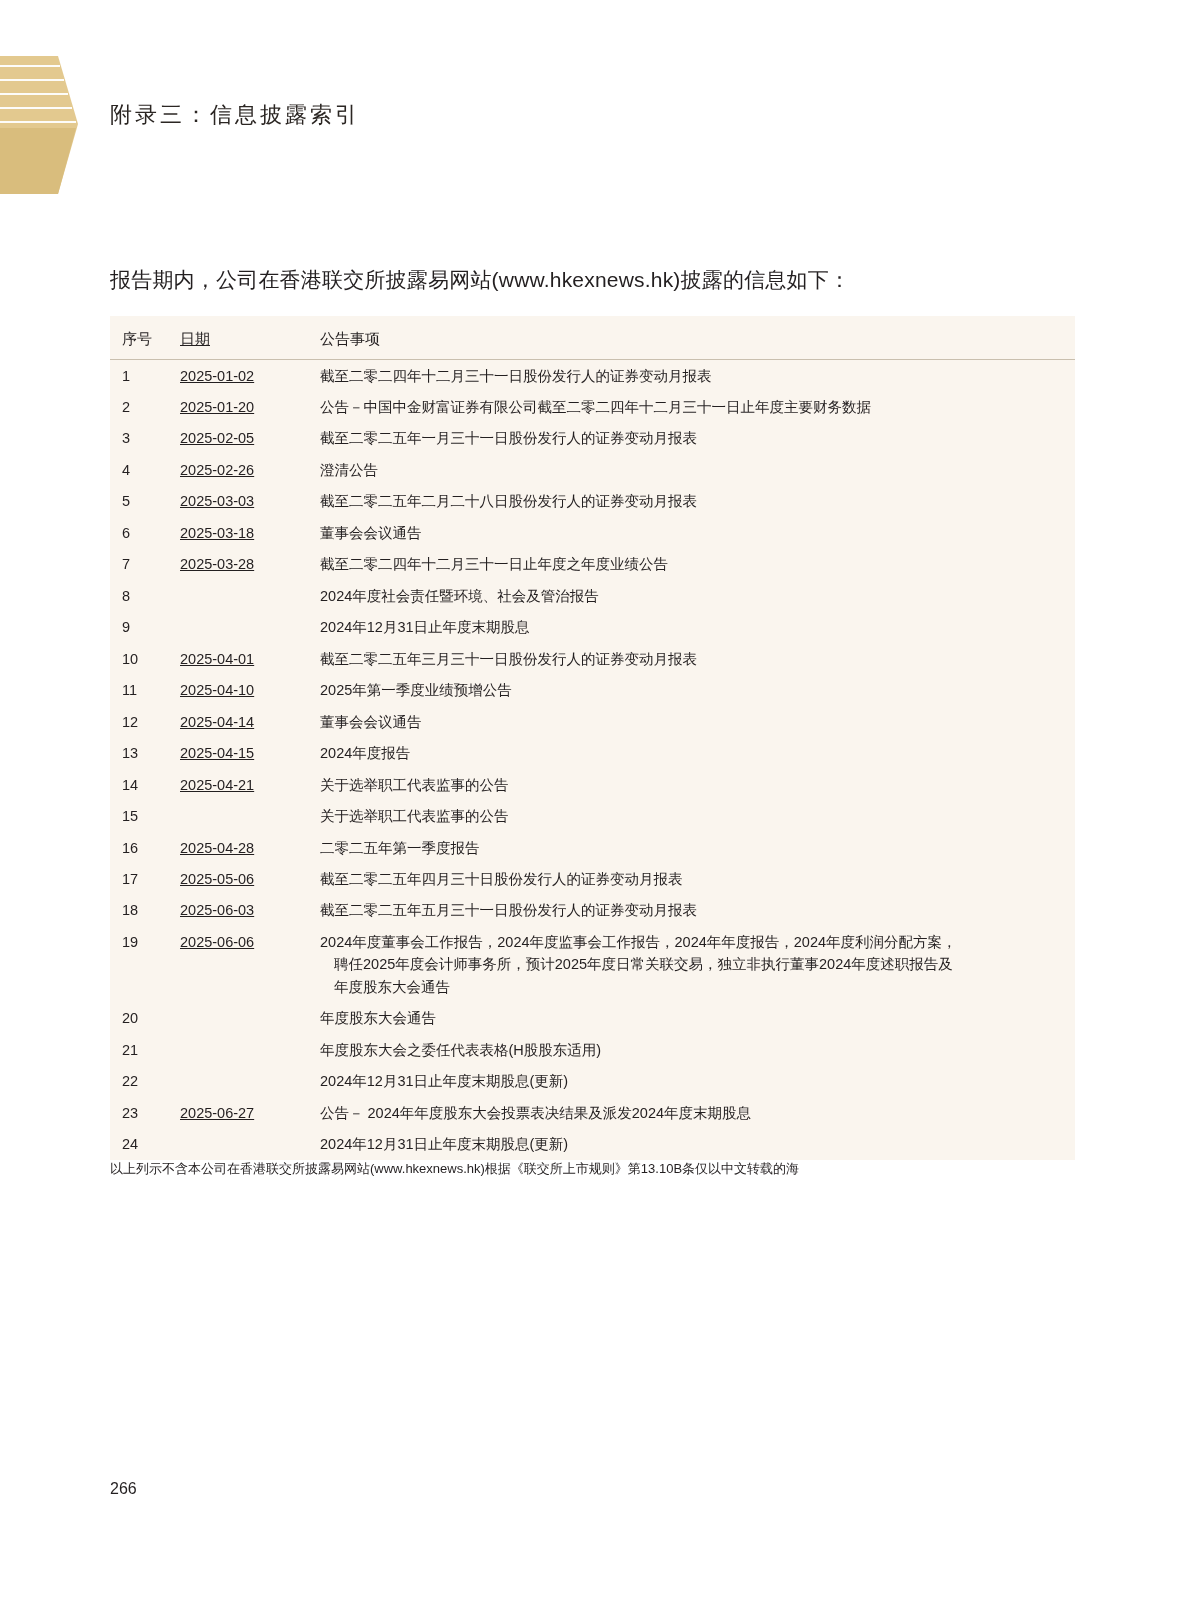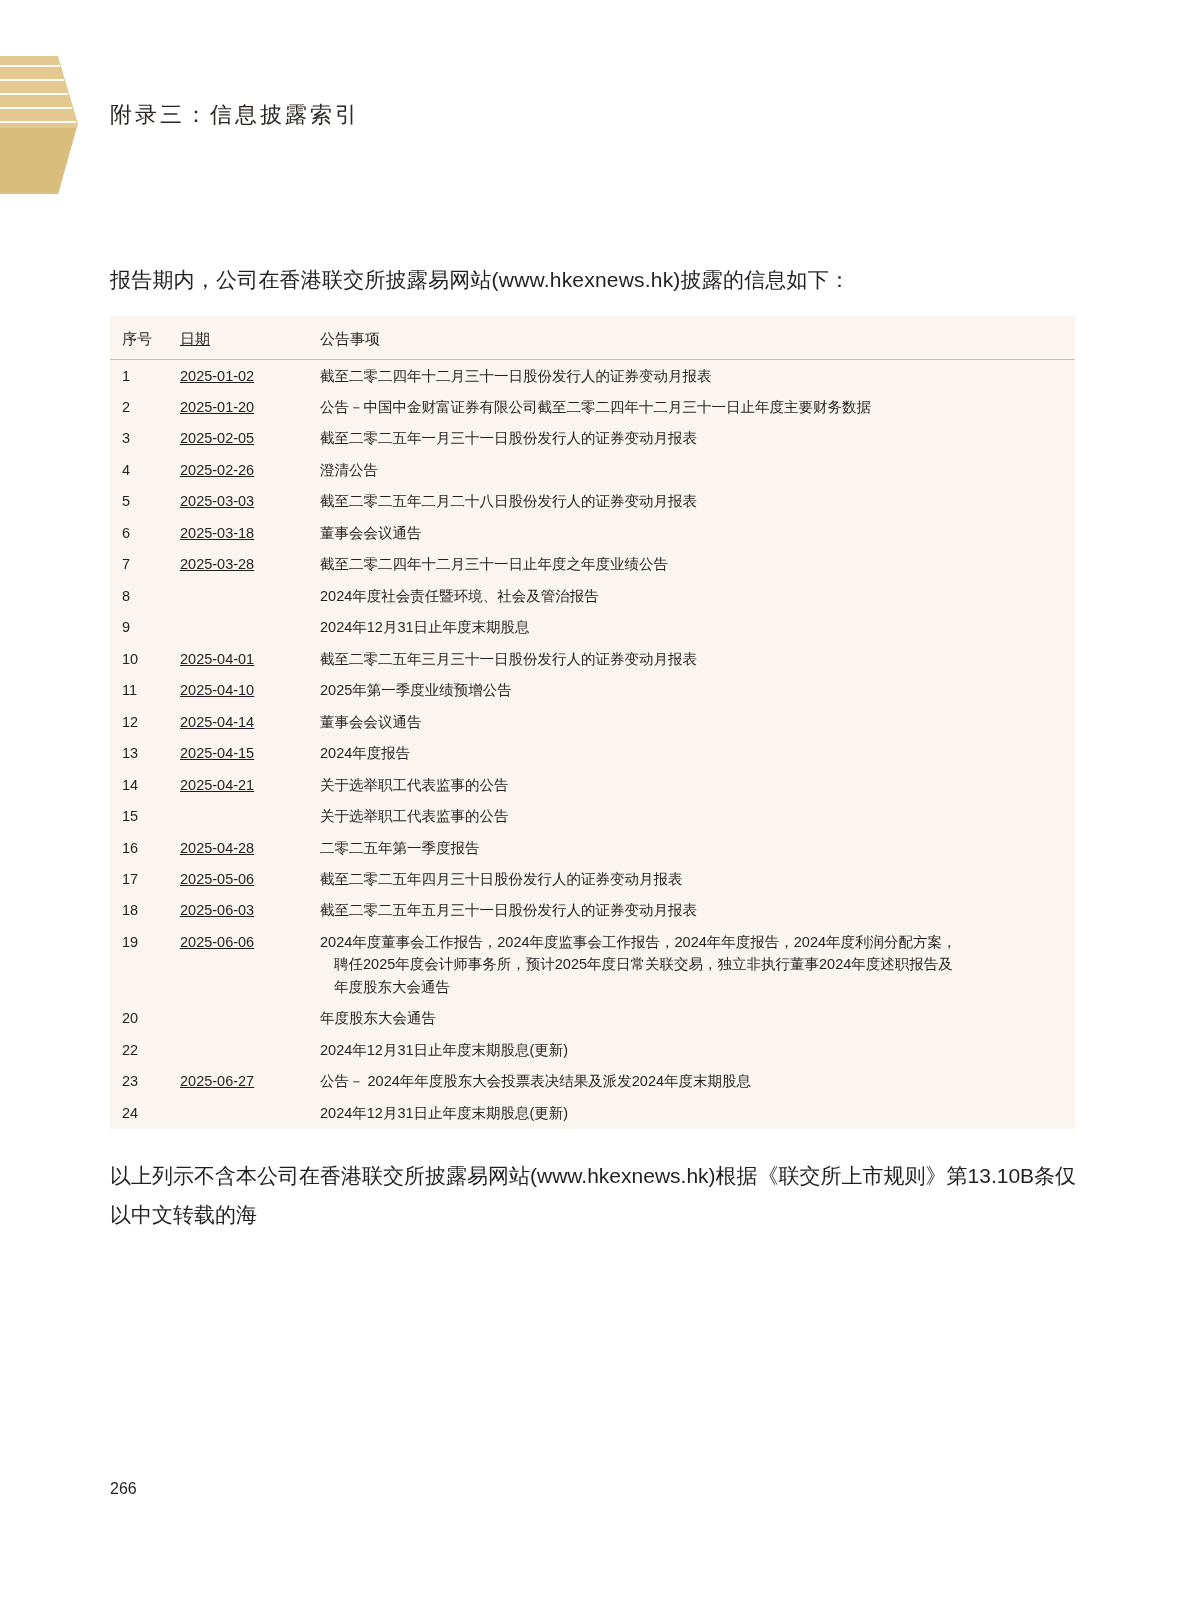--- a/index.html
+++ b/index.html
@@ -92,21 +92,21 @@
     text-indent: 0;
     padding-left: 14px;
   }
 
   
   .footnote {
     position: absolute;
     top: 1157px;
     left: 110px;
     width: 970px;
-    font-size: 21px;
+    font-size: 13px;
     line-height: 1.85;
     color: #231f20;
   }
 
   
   .page-number {
     position: absolute;
     left: 110px;
     top: 1480px;
     font-size: 16px;
@@ -242,20 +242,25 @@
           <span class="item-indent">聘任2025年度会计师事务所，预计2025年度日常关联交易，独立非执行董事2024年度述职报告及</span>
           <span class="item-indent">年度股东大会通告</span>
         </td>
       </tr>
       <tr>
         <td class="col-no">20</td>
         <td class="col-date"></td>
         <td class="col-item">年度股东大会通告</td>
       </tr>
       <tr>
+        <td class="col-no">21</td>
+        <td class="col-date"></td>
+        <td class="col-item">年度股东大会之委任代表表格(H股股东适用)</td>
+      </tr>
+      <tr>
         <td class="col-no">22</td>
         <td class="col-date"></td>
         <td class="col-item">2024年12月31日止年度末期股息(更新)</td>
       </tr>
       <tr>
         <td class="col-no">23</td>
         <td class="col-date">2025-06-27</td>
         <td class="col-item">公告－ 2024年年度股东大会投票表决结果及派发2024年度末期股息</td>
       </tr>
       <tr class="table-pad-bottom">

